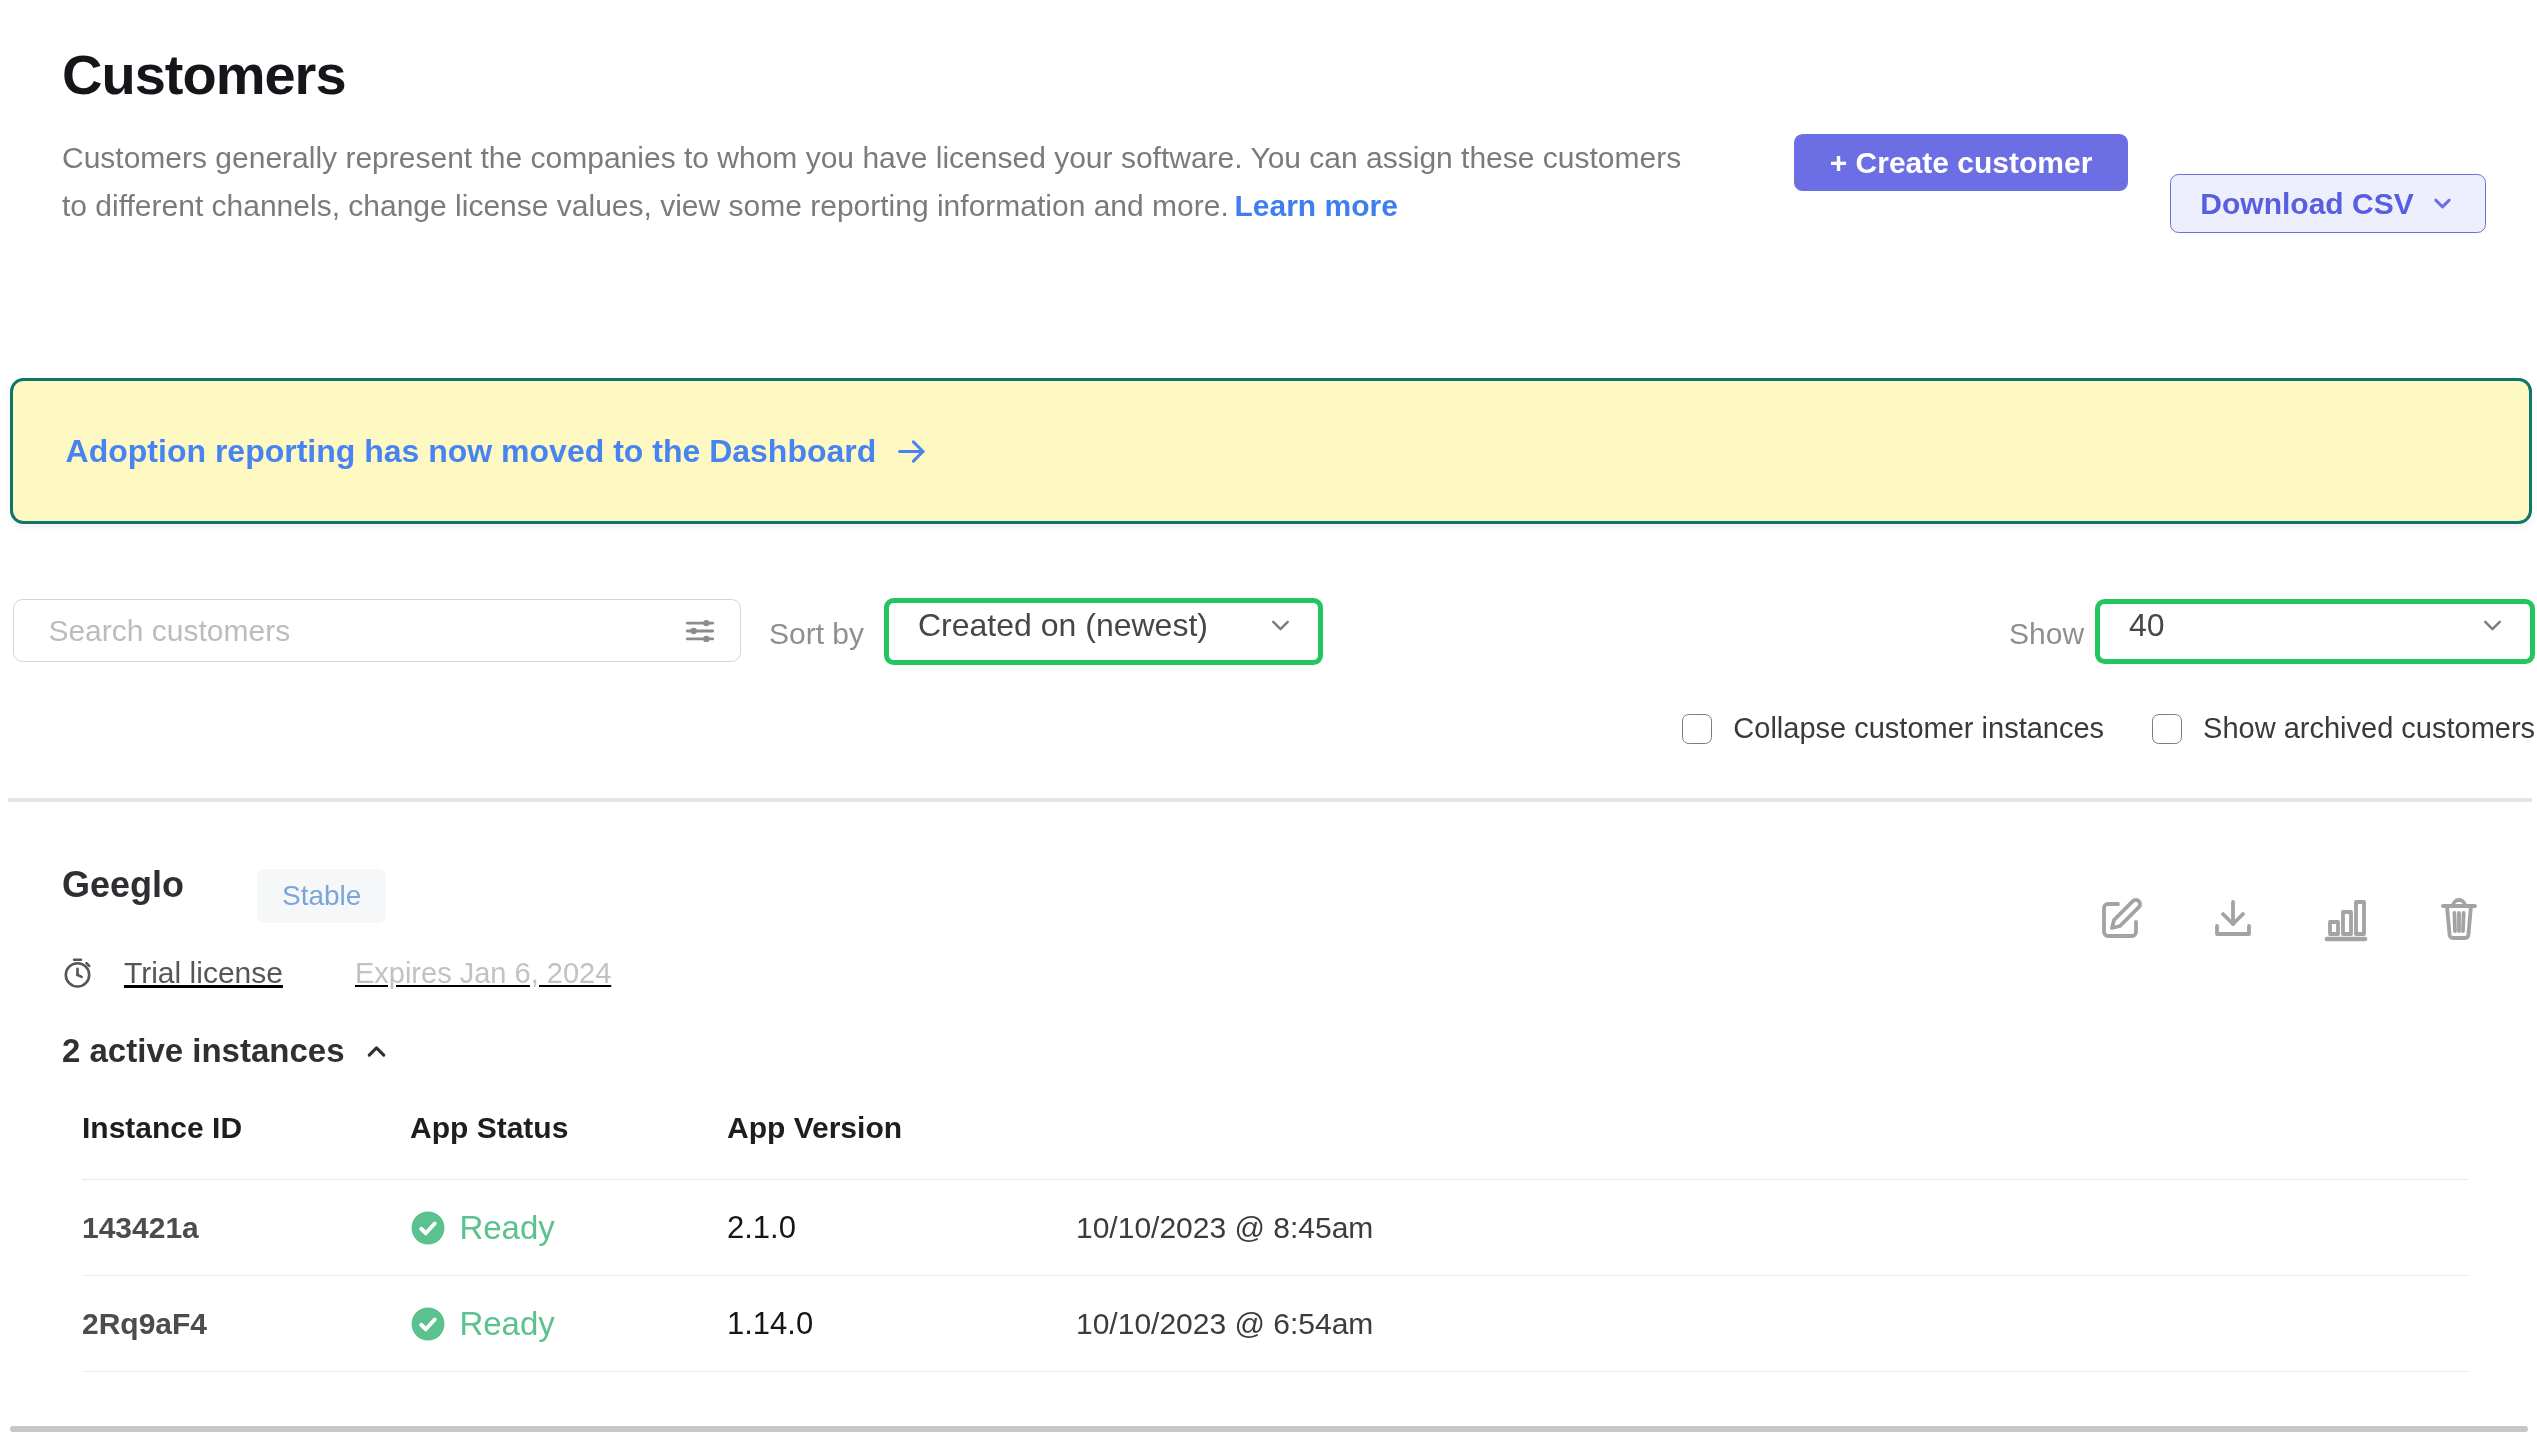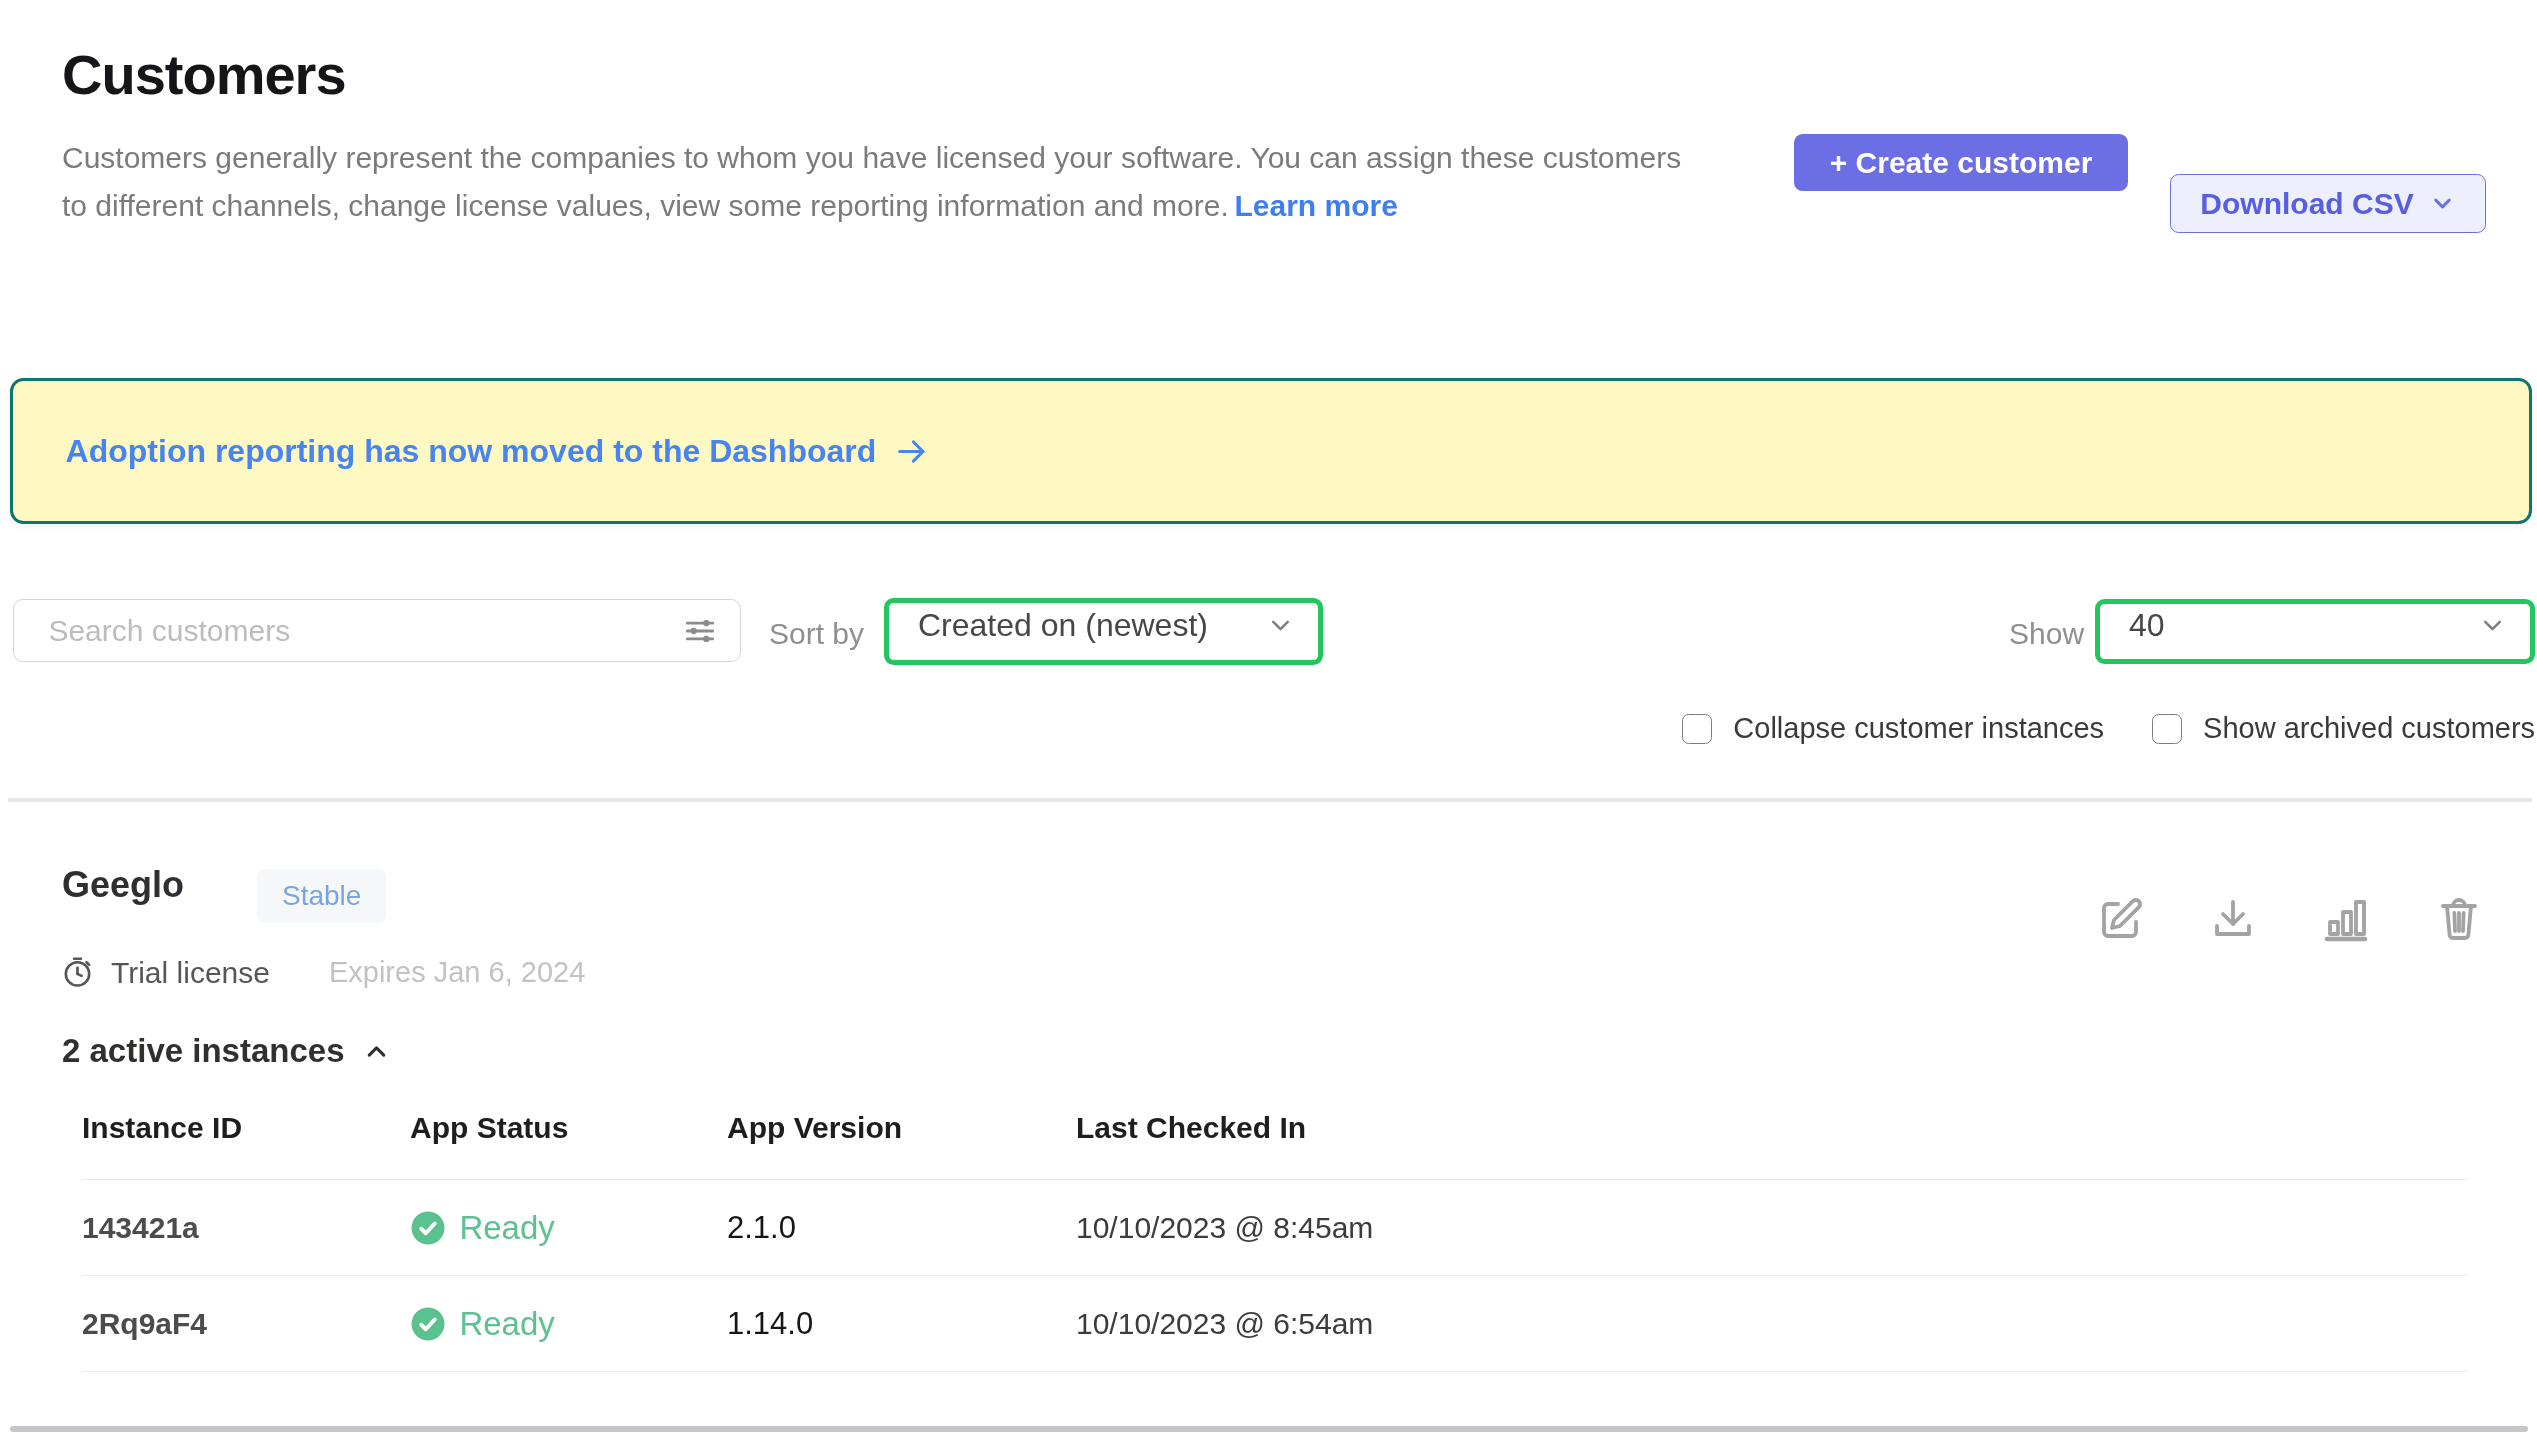--- a/index.html
+++ b/index.html
@@ -53,21 +53,21 @@
   #section-divider { left:7.7px; top:798px; width:2524px; height:3.8px; background:#e3e7eb; }
 
   
   #customer-name { left:62px; top:864px; font-size:36px; font-weight:bold; color:#2f2f33; }
   #channel-badge { left:257px; top:869px; height:54px; padding:0 25px; background:#f6f7f9;
                    border-radius:7.7px; display:flex; align-items:center; font-size:28px;
                    color:#7aa5d8; }
   #card-actions { top:896px; right:54px; display:flex; gap:65px; align-items:center; }
   #card-actions .icon-btn { cursor:pointer; display:flex; }
 
-  #license-row { left:61px; top:956px; display:flex; align-items:flex-start; gap:17px; }
+  #license-row { left:61px; top:956px; display:flex; align-items:center; gap:30px;text-decoration:underline; }
   #license-row .license-type { font-size:30px; color:#565656; }
   #license-row .license-expiry { font-size:29px; color:#c2c2c2; margin-left:42px; }
 
   #instances-toggle { left:62px; top:1032px; display:flex; align-items:center; gap:17px;
                       font-size:33px; font-weight:bold; color:#30302f; cursor:pointer; }
 
   
   #instances-table { left:82px; top:1111px; width:2386px; }
   #instances-table .thead { display:flex; height:69px; align-items:flex-start;
                             border-bottom:1.9px solid #e8e8e8; }
@@ -208,21 +208,20 @@
   <svg width="29" height="29" viewBox="0 0 24 24" fill="none" stroke="#30302f" stroke-width="2.6" stroke-linecap="round" stroke-linejoin="round">
       <polyline points="6 15 12 9 18 15"></polyline>
     </svg>
 </div>
 
 <div class="abs" id="instances-table">
   <div class="thead">
     <div class="th col-1">Instance ID</div>
     <div class="th col-2">App Status</div>
     <div class="th col-3">App Version</div>
-    <div class="th col-4">Last Checked In</div>
   </div>
 
   <div class="row">
     <div class="col-1 cell-id">143421a</div>
     <div class="col-2 cell-status">
       <svg width="36" height="36" viewBox="0 0 24 24">
           <circle cx="12" cy="12" r="11" fill="#5bc18e"></circle>
           <polyline points="7.5 12.5 10.5 15.5 16.5 9" stroke="#ffffff" stroke-width="2.6" fill="none" stroke-linecap="round" stroke-linejoin="round"></polyline>
         </svg>
       <span>Ready</span>

